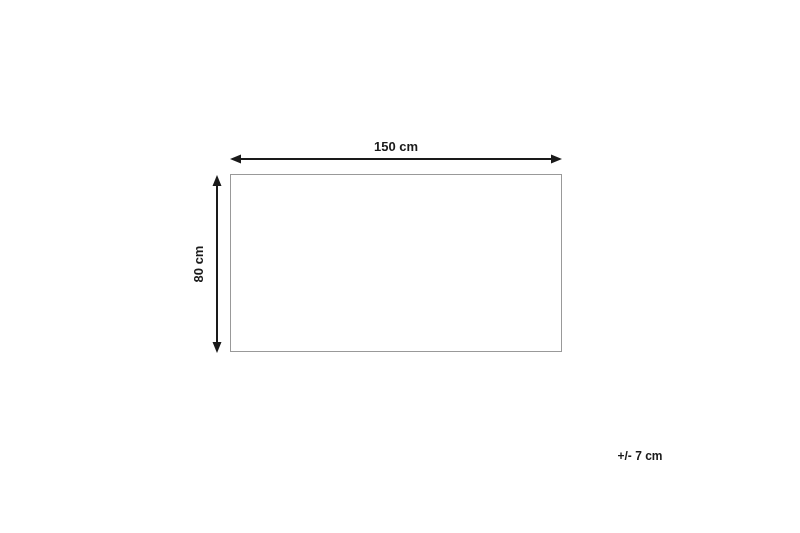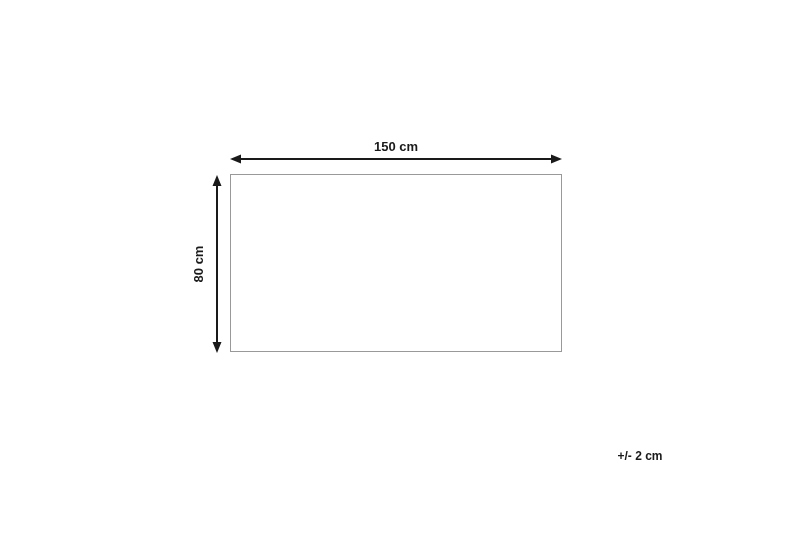--- a/index.html
+++ b/index.html
@@ -83,15 +83,15 @@
       <line x1="217" y1="184" x2="217" y2="344" stroke-width="2"></line>
       <polygon points="217,175 212.5,186 221.5,186" stroke="none"></polygon>
       <polygon points="217,353 212.5,342 221.5,342" stroke="none"></polygon>
     </g>
   </svg>
 
   <div class="dim-label width-label">150 cm</div>
 
   <div class="dim-label height-label">80 cm</div>
 
-  <div class="dim-label tolerance-label">+/- 2 cm</div>
+  <div class="dim-label tolerance-label">+/- 7 cm</div>
 
 </div>
 
 </body></html>

